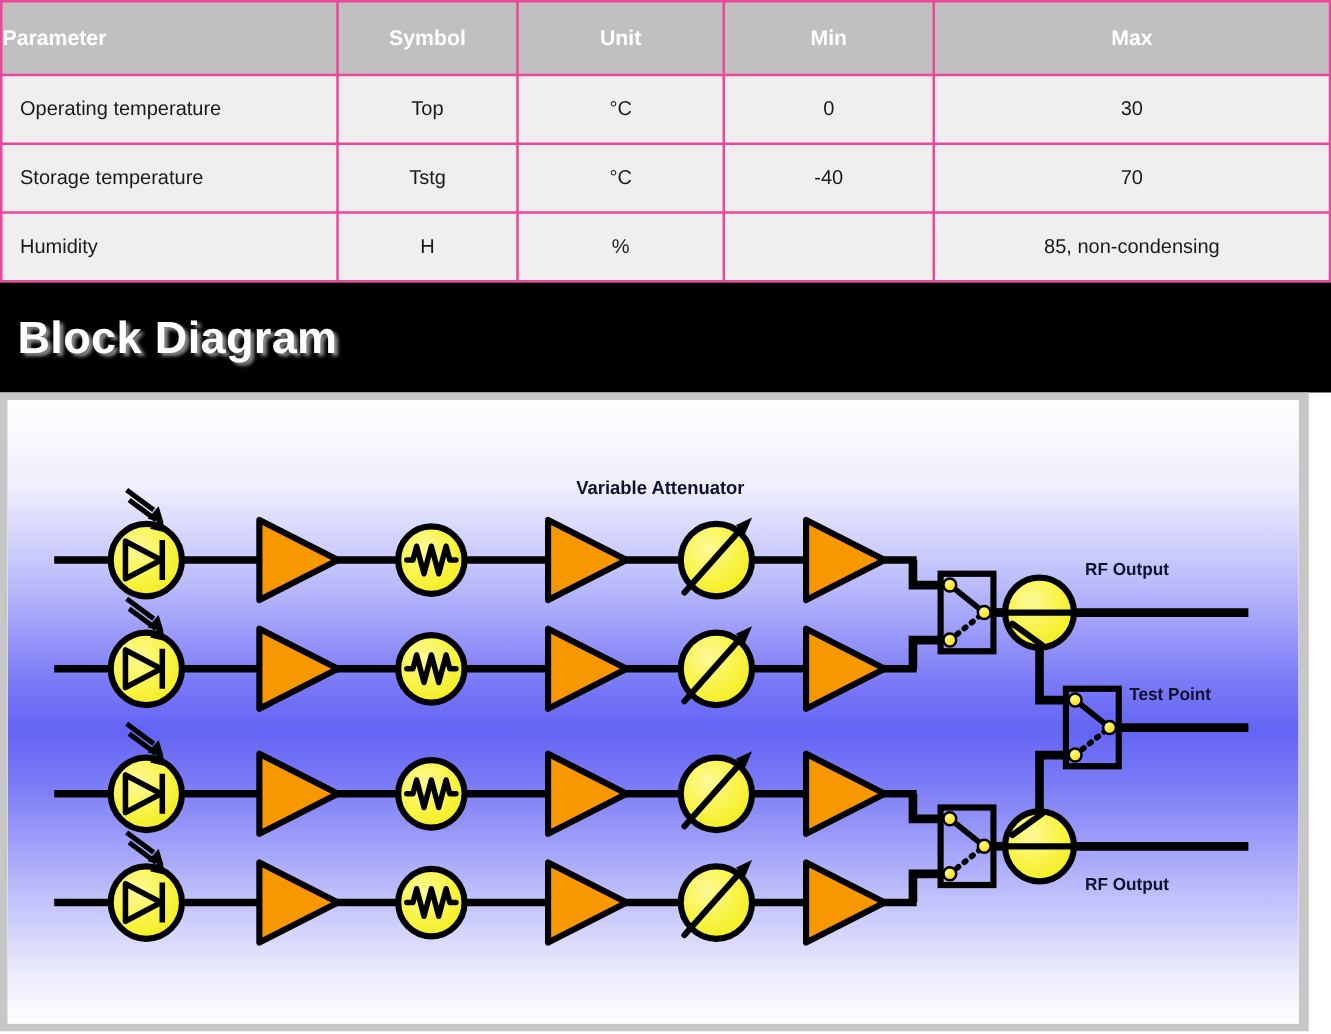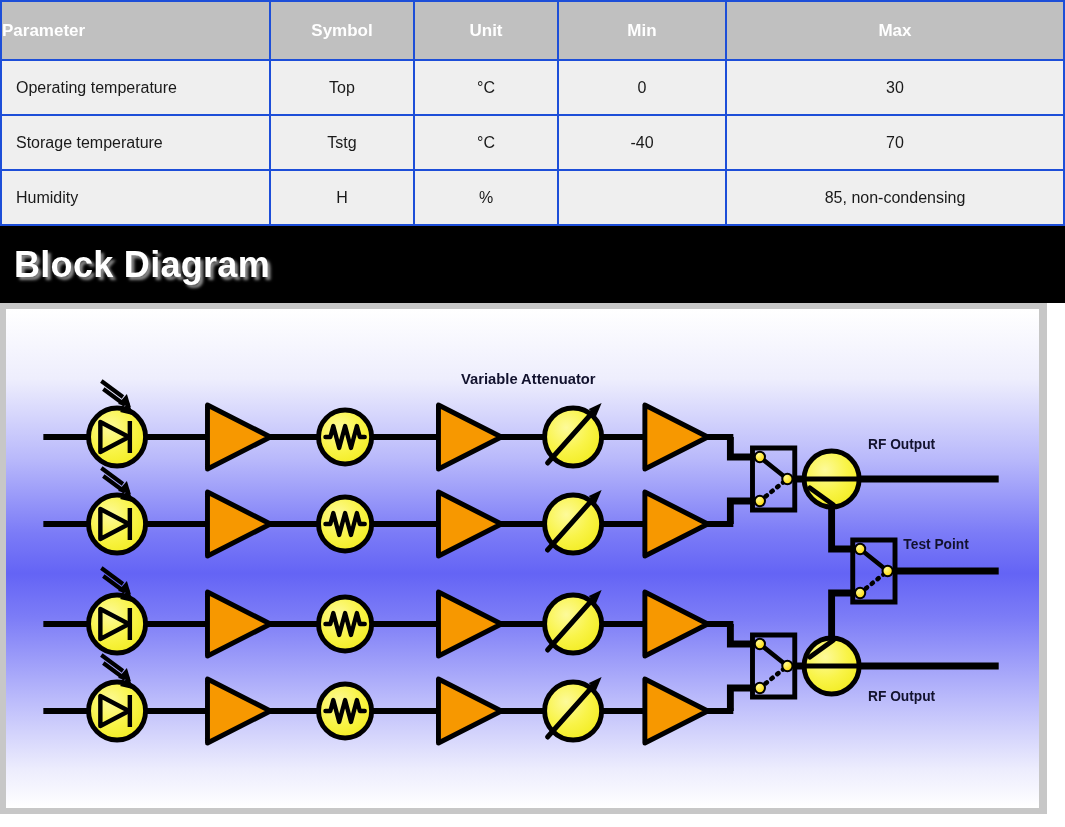--- a/index.html
+++ b/index.html
@@ -1,29 +1,29 @@
 <!DOCTYPE html>
 <html><head>
 <meta charset="utf-8">
 <style>
   html,body{margin:0;padding:0;background:#ffffff;}
   body{width:1065px;height:827px;font-family:"Liberation Sans",sans-serif;overflow:hidden;}
 
   
   .spec-table{width:1065px;border-collapse:separate;border-spacing:2px 2px;table-layout:fixed;
-              margin:0;padding:0;background:#1d4ed8;}
+              margin:0;padding:0;background:#ec4899;}
   .spec-table th{background:#c0c0c0;color:#ffffff;font-size:17px;font-weight:bold;
                  height:57px;padding:0 0 0 0;vertical-align:middle;border:0;}
   .spec-table td{background:#efefef;color:#1a1a1a;font-size:16px;font-weight:normal;
                  height:51px;vertical-align:middle;border:0;margin-left:15px;}
   .c-param{text-align:left;padding-left:14px;}
   .c-ctr{text-align:center;}
 
   
-  .bd-title-bar{width:1065px;height:77px;background:#000000;box-sizing:border-box;
+  .bd-title-bar{width:1065px;height:88px;background:#000000;box-sizing:border-box;
                 display:flex;align-items:center;}
   .bd-title{color:#ffffff;font-size:36px;font-weight:bold;letter-spacing:.3px;
             margin-left:14px;text-shadow:3px 3px 3px rgba(255,255,255,.55),
                                          -1px -1px 0 rgba(0,0,0,.9);}
 
   
   .bd-frame{width:1047px;height:511px;background:#c7c7c7;box-sizing:border-box;
             padding:6px 8px 6px 6px;}
   .bd-canvas{width:100%;height:100%;background:#ffffff;position:relative;overflow:hidden;}
   .bd-canvas svg{display:block;width:100%;height:100%;}
@@ -33,21 +33,21 @@
   .lbl-15{font-size:15px;}
 </style>
 </head>
 <body>
 
 <table class="spec-table">
   <thead>
     <tr>
       <th class="c-param" style="width:267px">Parameter</th>
       <th class="c-ctr" style="width:142px">Symbol</th>
-      <th class="c-ctr" style="width:142px">Unit</th>
+      <th class="c-ctr" style="width:163px">Unit</th>
       <th class="c-ctr" style="width:166px">Min</th>
       <th class="c-ctr">Max</th>
     </tr>
   </thead>
   <tbody>
     <tr>
       <td class="c-param">Operating temperature</td>
       <td class="c-ctr">Top</td>
       <td class="c-ctr">°C</td>
       <td class="c-ctr">0</td>

